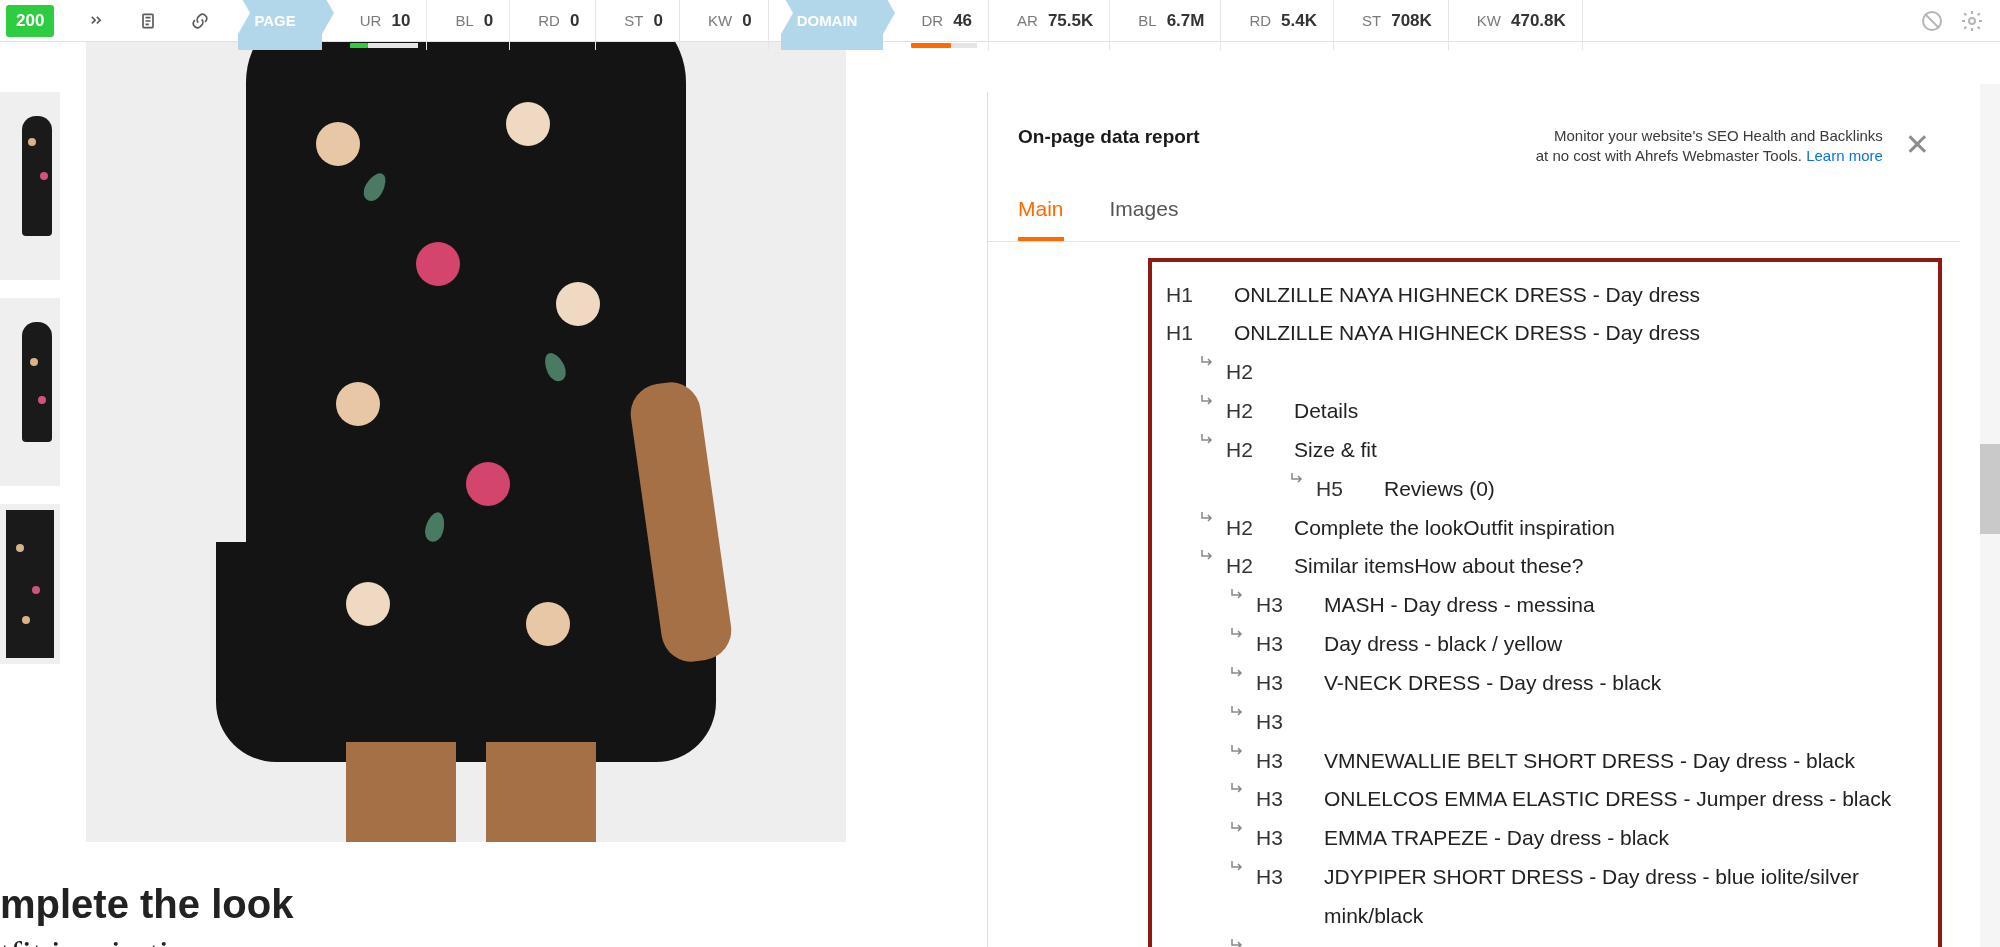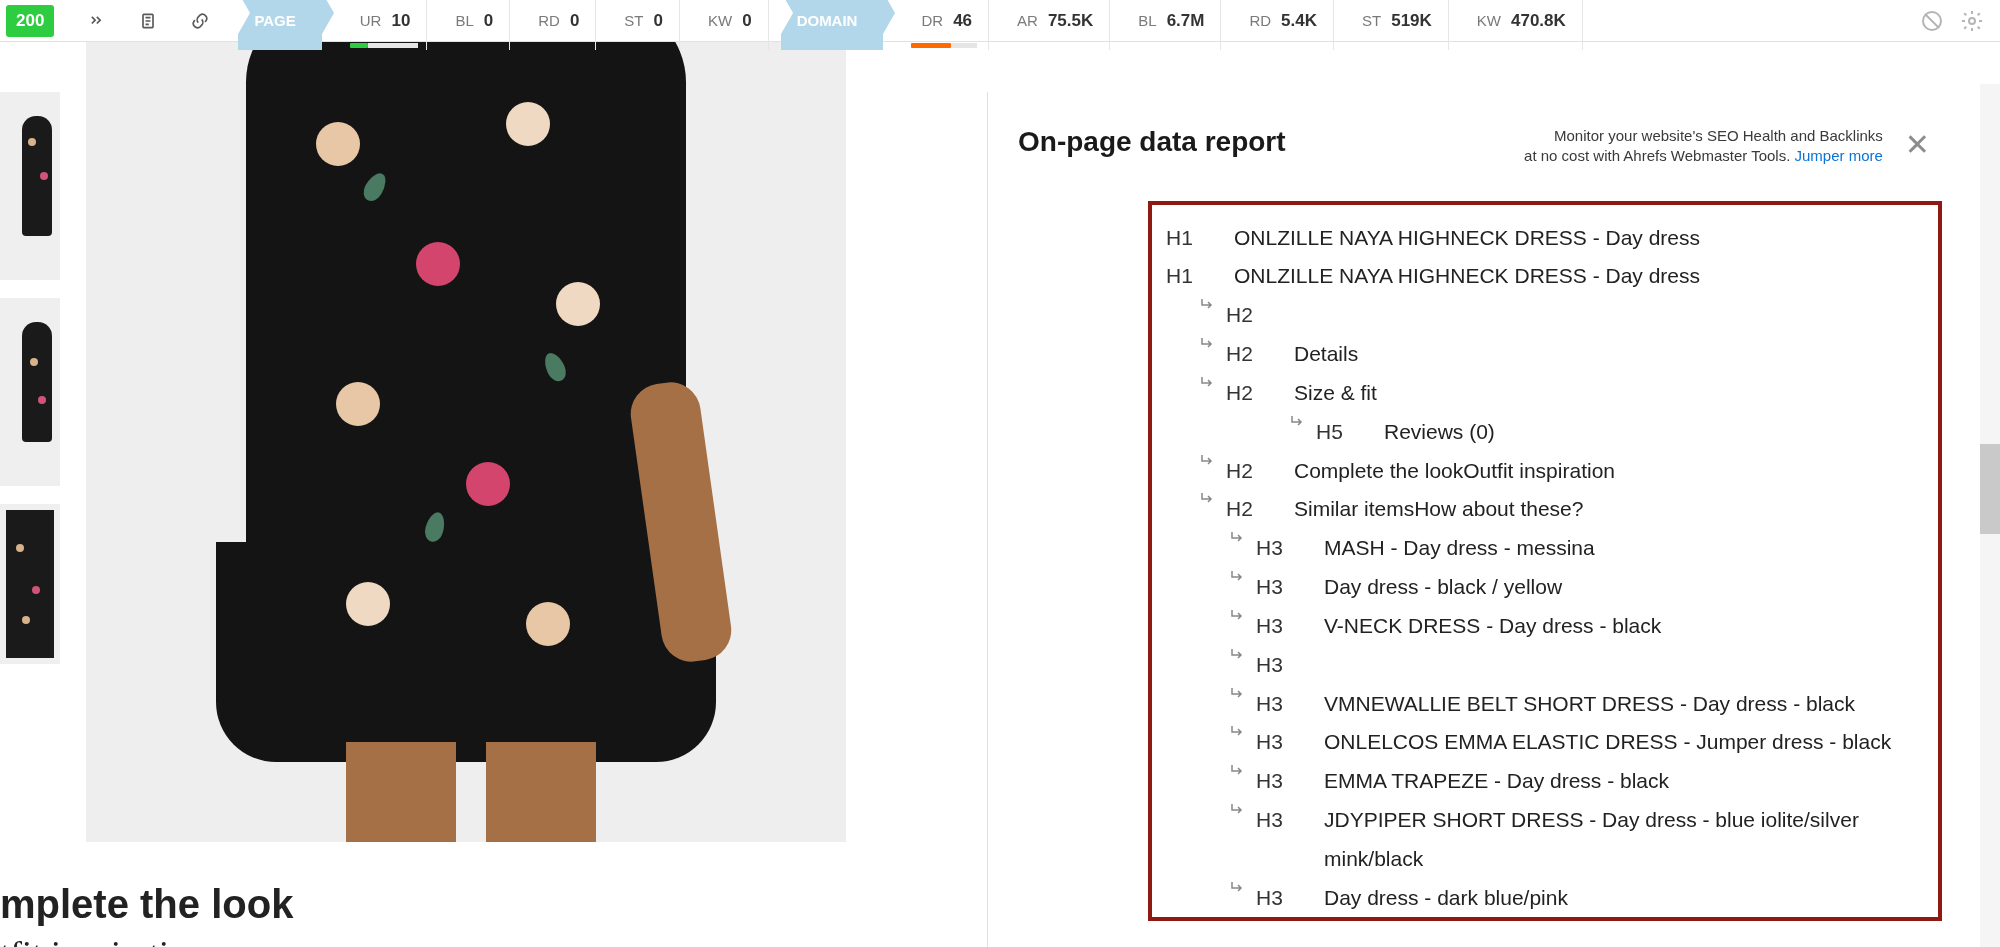--- a/index.html
+++ b/index.html
@@ -97,21 +97,21 @@
   .complete-look .h{font-size:40px;font-weight:700;color:#222;}
   .complete-look .s{font-size:36px;font-family:Georgia,"Times New Roman",serif;color:#222;margin-top:6px;}
   
   .panel {
     position:absolute; right:40px; top:50px; width:972px; height:910px;
     background:#fff; box-shadow:-1px 0 0 #e0e0e0;
   }
   .panel-head {
     display:flex; align-items:flex-start; padding:34px 30px 18px 30px;
   }
-  .panel-title { font-size:28px; font-weight:700; color:#1a1a1a; }
+  .panel-title { font-size:19px; font-weight:700; color:#1a1a1a; }
   .promo { margin-left:auto; text-align:right; font-size:15px; color:#3a3a3a; line-height:1.35; }
   .promo a { color:#0b72d6; text-decoration:none; cursor:pointer;}
   .close-x {
     font-size:30px; color:#8d8d8d; margin-left:22px; cursor:pointer;
     line-height:1; margin-top:4px;
   }
   .tabs {
     display:flex; padding:0 30px; border-bottom:1px solid #e4e4e4;
     column-gap:46px; font-size:21px;
   }
@@ -201,21 +201,21 @@
   <div class="metric">
     <span class="lbl">BL</span>
       <span class="val">6.7M</span>
   </div>
   <div class="metric">
     <span class="lbl">RD</span>
       <span class="val">5.4K</span>
   </div>
   <div class="metric">
     <span class="lbl">ST</span>
-      <span class="val">519K</span>
+      <span class="val">708K</span>
   </div>
   <div class="metric">
     <span class="lbl">KW</span>
       <span class="val">470.8K</span>
   </div>
 
   <div class="toolbar-right">
     <span class="ban-ic">
       <svg viewBox="0 0 24 24" fill="none" stroke="#7a7a7a" stroke-width="2">
           <circle cx="12" cy="12" r="9"></circle>
@@ -274,25 +274,29 @@
   <div class="complete-look">
     <div class="h">mplete the look</div>
     <div class="s">tfit inspiration</div>
   </div>
 
   <div class="panel">
     <div class="panel-head">
       <div class="panel-title">On-page data report</div>
       <div class="promo">
         <span>Monitor your website's SEO Health and Backlinks</span><br>
-        <span>at no cost with Ahrefs Webmaster Tools. </span><a>Jumper more</a>
+        <span>at no cost with Ahrefs Webmaster Tools. </span><a>Learn more</a>
       </div>
       <div class="close-x">✕</div>
     </div>
 
+    <div class="tabs">
+      <div class="tab active">Main</div>
+      <div class="tab">Images</div>
+    </div>
 
     <div class="report-body" id="report-body">
 
     <div class="row indent0">
           <span class="tag">H1</span>
           <span class="txt">ONLZILLE NAYA HIGHNECK DRESS - Day dress</span>
         </div>
         <div class="row indent0">
           <span class="tag">H1</span>
           <span class="txt">ONLZILLE NAYA HIGHNECK DRESS - Day dress</span>

